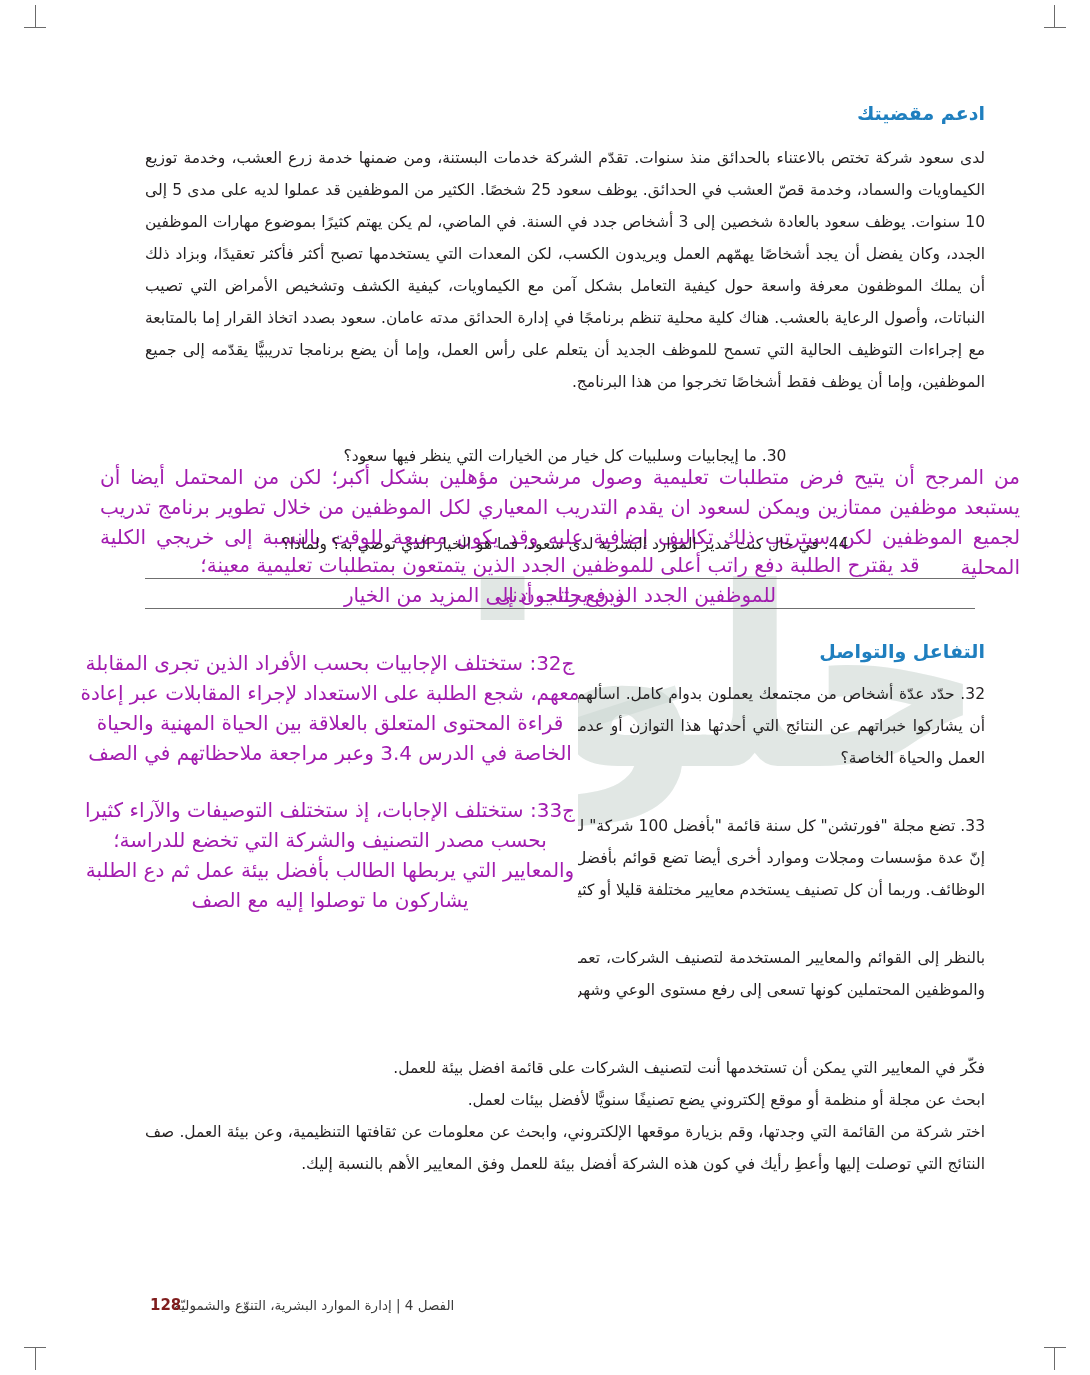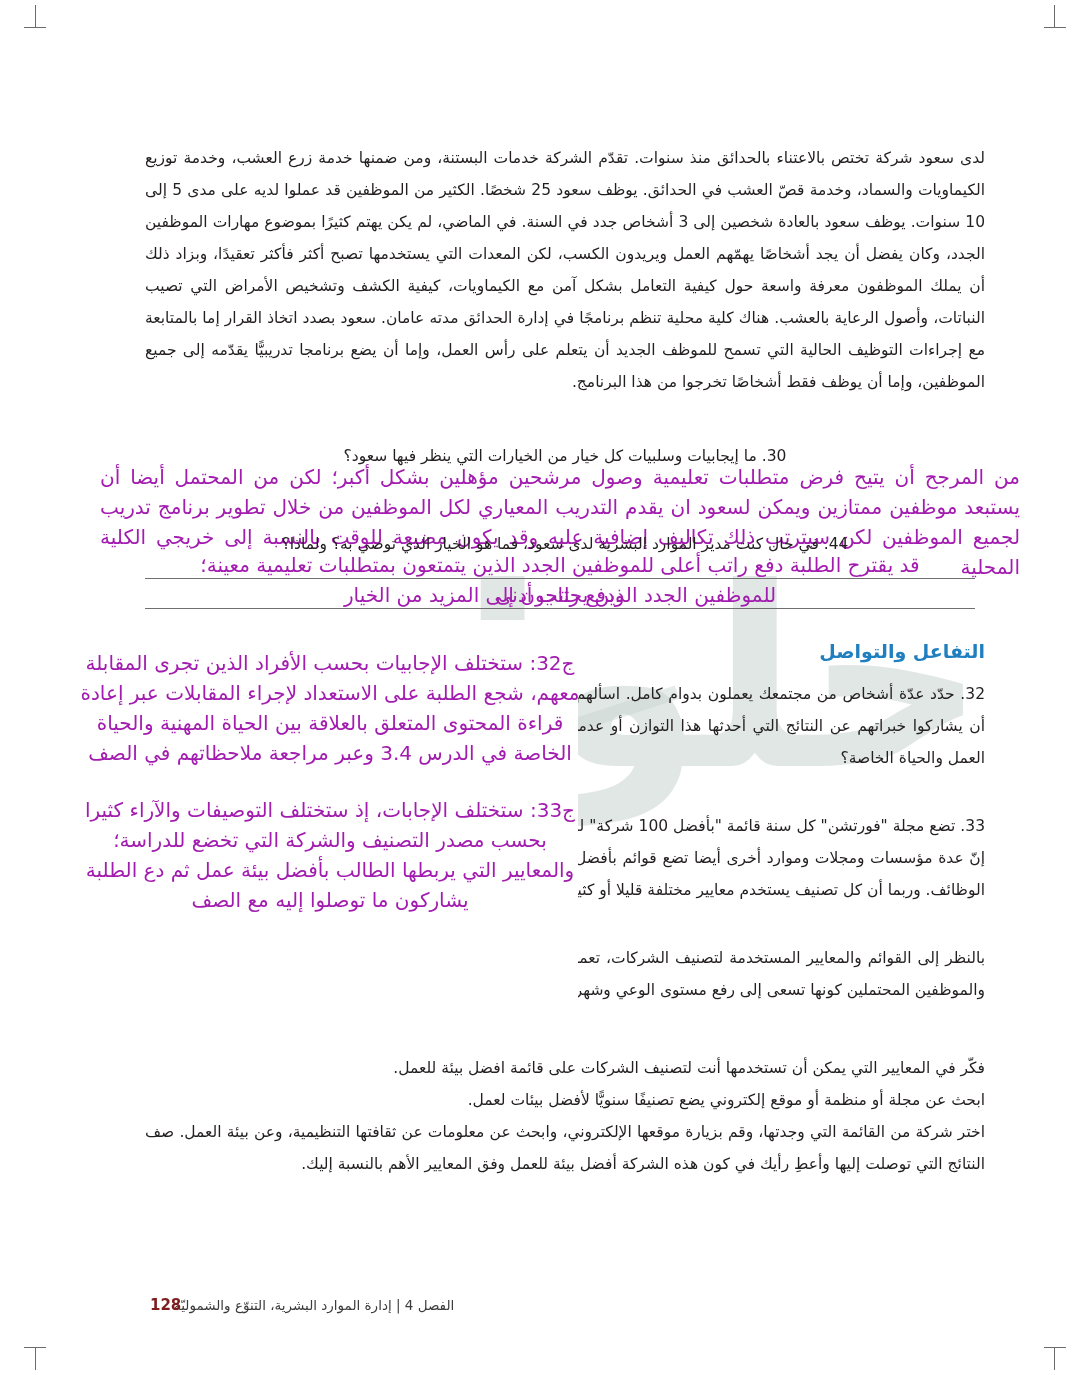--- a/index.html
+++ b/index.html
@@ -55,20 +55,21 @@
   <div class="crop h" style="left:1044px;top:1347px;"></div>
 
   <div class="wm">
     <div class="swoosh"></div>
     <div class="big">حلول</div>
     <div class="ar">حلول</div>
     <div class="sub">HULUL ONLINE</div>
     <div class="en">hulul . online</div>
   </div>
 
+  <div class="h-blue" style="right:105px;top:102px;width:400px;">ادعم مقضيتك</div>
 
   <div class="body" style="right:105px;top:142px;width:840px;">لدى سعود شركة تختص بالاعتناء بالحدائق منذ سنوات. تقدّم الشركة خدمات البستنة، ومن ضمنها خدمة زرع العشب، وخدمة توزيع الكيماويات والسماد، وخدمة قصّ العشب في الحدائق. يوظف سعود 25 شخصًا. الكثير من الموظفين قد عملوا لديه على مدى 5 إلى 10 سنوات. يوظف سعود بالعادة شخصين إلى 3 أشخاص جدد في السنة. في الماضي، لم يكن يهتم كثيرًا بموضوع مهارات الموظفين الجدد، وكان يفضل أن يجد أشخاصًا يهمّهم العمل ويريدون الكسب، لكن المعدات التي يستخدمها تصبح أكثر فأكثر تعقيدًا، وبزاد ذلك أن يملك الموظفون معرفة واسعة حول كيفية التعامل بشكل آمن مع الكيماويات، كيفية الكشف وتشخيص الأمراض التي تصيب النباتات، وأصول الرعاية بالعشب. هناك كلية محلية تنظم برنامجًا في إدارة الحدائق مدته عامان. سعود بصدد اتخاذ القرار إما بالمتابعة مع إجراءات التوظيف الحالية التي تسمح للموظف الجديد أن يتعلم على رأس العمل، وإما أن يضع برنامجا تدريبيًّا يقدّمه إلى جميع الموظفين، وإما أن يوظف فقط أشخاصًا تخرجوا من هذا البرنامج.</div>
 
   <div class="qline" style="right:105px;top:440px;width:840px;">30. ما إيجابيات وسلبيات كل خيار من الخيارات التي ينظر فيها سعود؟</div>
 
   <div class="hand j" style="right:70px;top:462px;width:920px;">من المرجح أن يتيح فرض متطلبات تعليمية وصول مرشحين مؤهلين بشكل أكبر؛ لكن من المحتمل أيضا أن يستبعد موظفين ممتازين ويمكن لسعود ان يقدم التدريب المعياري لكل الموظفين من خلال تطوير برنامج تدريب لجميع الموظفين لكن سيترتب ذلك تكاليف إضافية عليه وقد يكون مضيعة للوقت بالنسبة إلى خريجي الكلية المحلية</div>
 
   <div class="qline" style="right:105px;top:528px;width:840px;">44. في حال كنت مدير الموارد البشرية لدى سعود، فما هو الخيار الذي توصي به؟ ولماذا؟</div>
 
   <div class="hand" style="right:150px;top:550px;width:760px;">قد يقترح الطلبة دفع راتب أعلى للموظفين الجدد الذين يتمتعون بمتطلبات تعليمية معينة؛ ودفع راتب أدنى</div>

